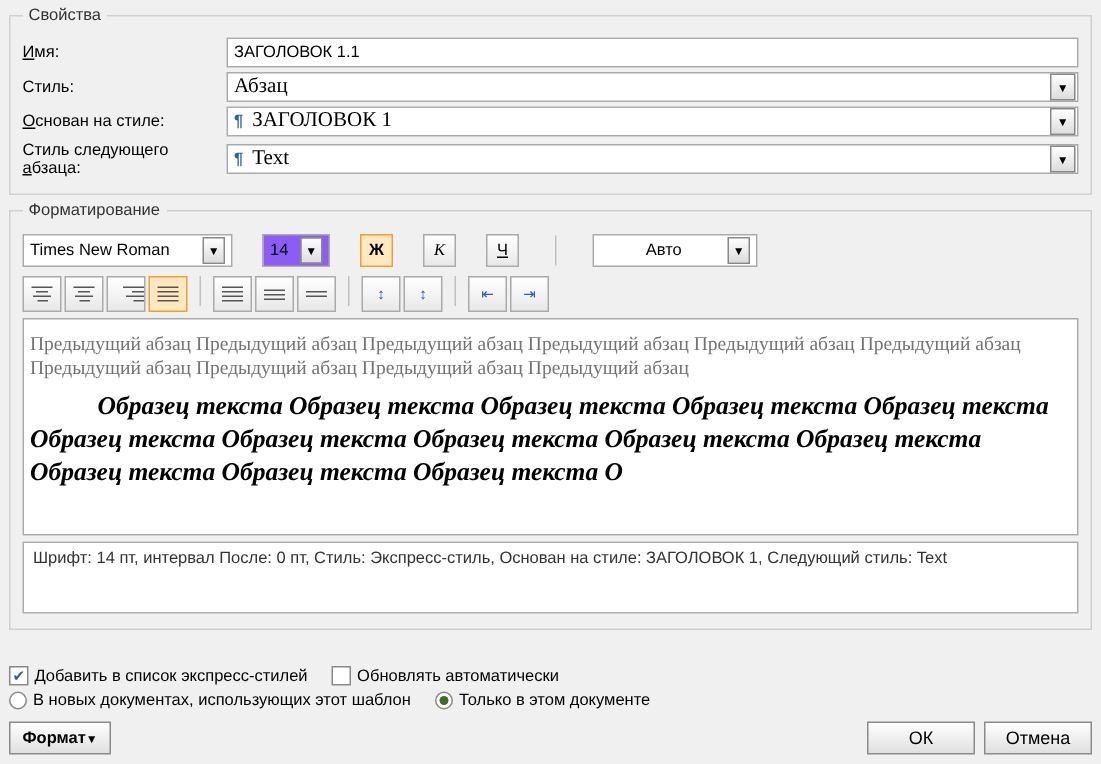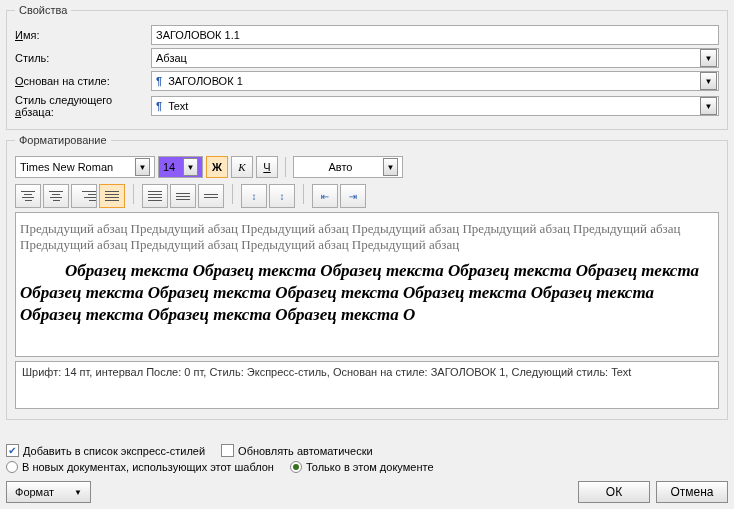--- a/index.html
+++ b/index.html
@@ -50,33 +50,33 @@
     background: #fff;
     padding: 0 4px;
     position: relative;
   }
   .combo .pilcrow {
     color: #2a5db0;
     font-weight: bold;
     margin-right: 6px;
     font-size: 11px;
   }
-  .combo .ctext { flex: 1; font-size: 11px; }
+  .combo .ctext { flex: 1; font-size: 14px; font-family: Liberation Serif, serif; }
   .combo .dd {
     width: 17px; height: 18px;
     border: 1px solid #888;
     background: linear-gradient(#fefefe,#ddd);
     display: flex; align-items: center; justify-content: center;
     font-size: 8px;
     margin-right: -3px;
   }
   .toolbar {
     display: flex;
     align-items: center;
-    gap: 3px;
+    gap: 20px;
     margin: 4px 0 6px 0;
   }
   .tbn {
     height: 22px;
     border: 1px solid #aaa;
     background: linear-gradient(#fff,#e8e8e8);
     display: flex; align-items: center; justify-content: center;
     font-size: 11px;
     padding: 0 4px;
     min-width: 22px;
@@ -142,22 +142,23 @@
   .chkrow { display:flex; gap:16px; align-items:center; margin:4px 0; }
   .chk { display:flex; gap:4px; align-items:center; }
   .chkbox { width:13px; height:13px; border:1px solid #888; background:#fff; display:flex;align-items:center;justify-content:center;font-size:10px;color:#2a5db0;}
   .radio { width:12px; height:12px; border:1px solid #888; border-radius:50%; background:#fff; display:flex;align-items:center;justify-content:center;}
   .radio .dot { width:6px;height:6px;border-radius:50%;background:#3a7020;}
   .btnrow { display:flex; margin-top:8px; }
   .fmtbut {
     height:22px; padding:0 8px;
     border:1px solid #8a8a8a;
     background:linear-gradient(#fefefe,#e0e0e0);
-    display:flex;align-items:center;gap:20px;
+    display:flex;align-items:center;gap:0;
     font-size:11px;
+    font-weight:bold;
   }
   .rbtns { margin-left:auto; display:flex; gap:6px; }
   .pushb {
     width:72px; height:22px;
     border:1px solid #8a8a8a;
     background:linear-gradient(#fefefe,#e0e0e0);
     display:flex;align-items:center;justify-content:center;
     font-size:12px;
   }
 </style>

